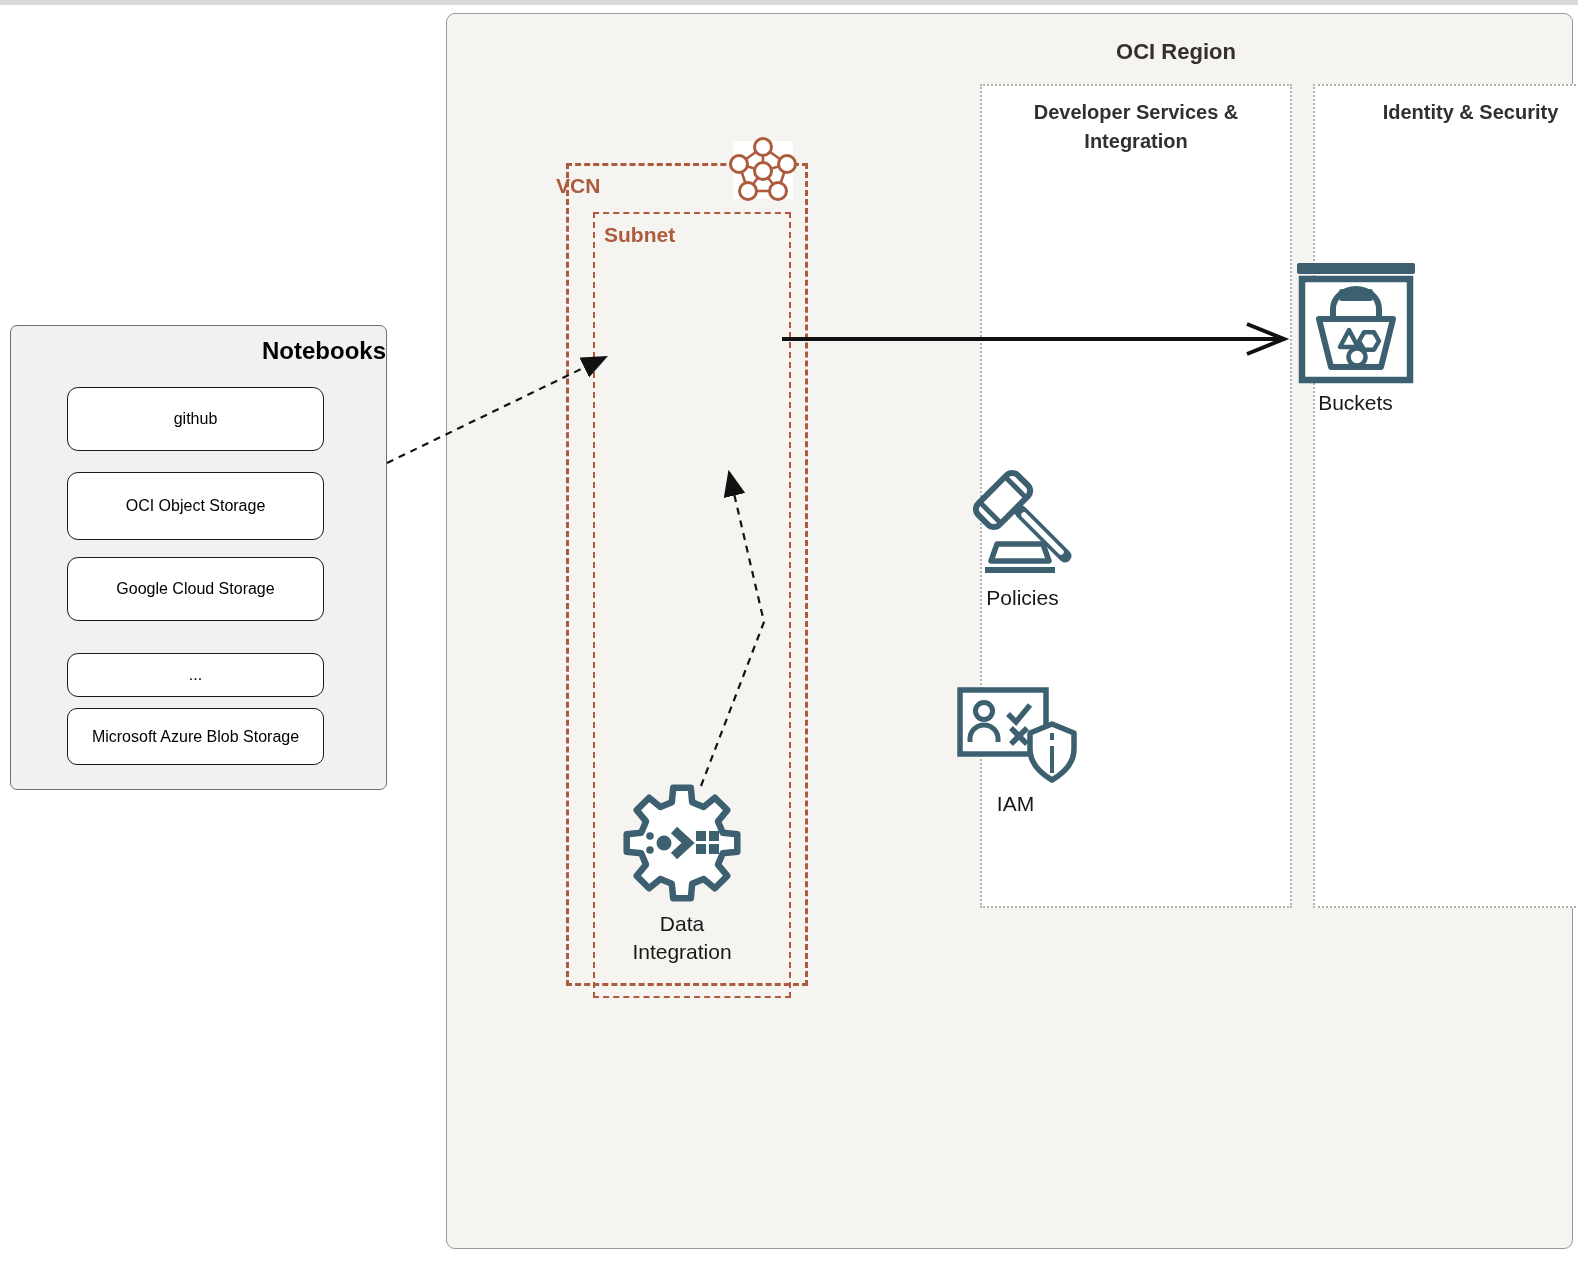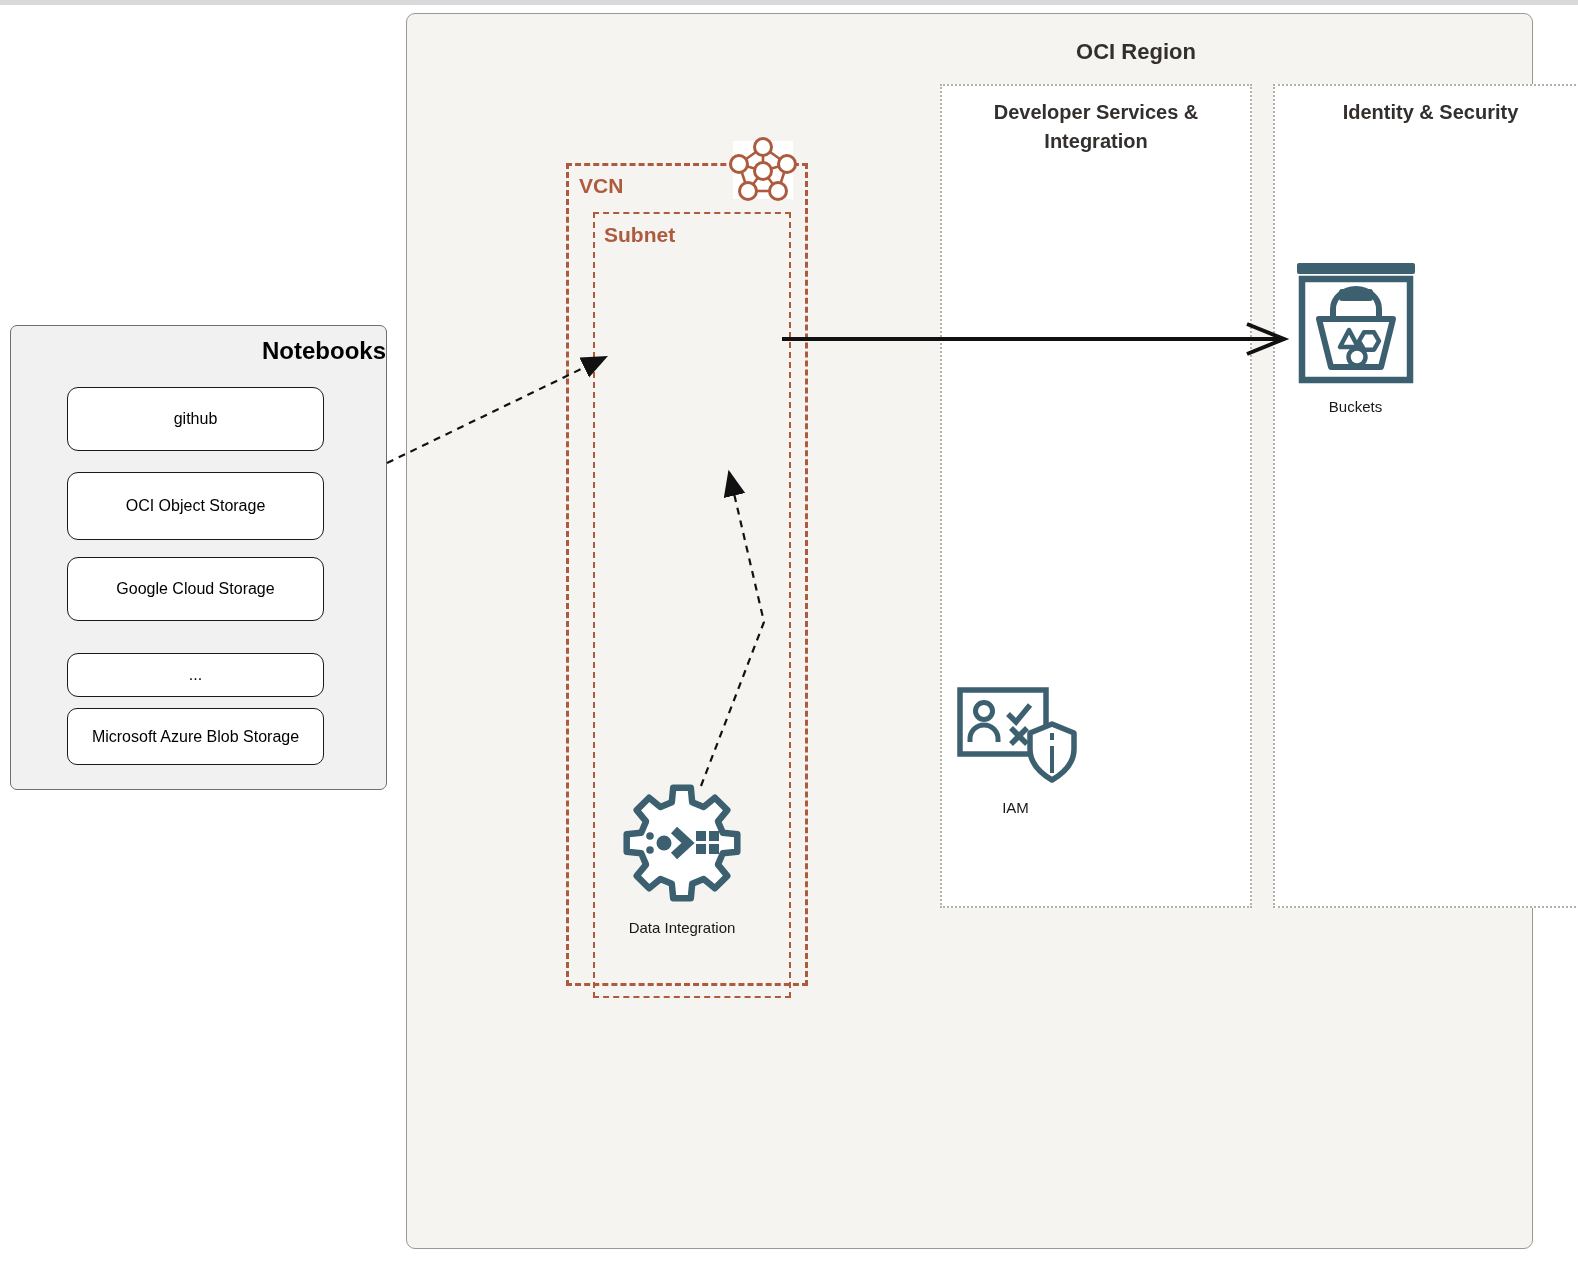--- a/index.html
+++ b/index.html
@@ -25,21 +25,21 @@
     width:1578px;height:1262px;
     background:#fff;
     overflow:hidden;
   }
   .top-strip{
     position:absolute;left:0;top:0;width:1578px;height:5px;
     background:#d9d9d9;
   }
   
   .region-panel{
-    position:absolute;left:406px;top:13px;width:1127px;height:1236px;
+    position:absolute;left:446px;top:13px;width:1127px;height:1236px;
     background:var(--region-bg);
     border:1.5px solid var(--region-border);
     border-radius:9px;
   }
   .region-title{
     position:absolute;left:579px;top:25px;width:300px;
     text-align:center;font-size:22px;font-weight:bold;color:var(--heading-text);
   }
   .column{
     position:absolute;top:70px;height:824px;
@@ -54,42 +54,42 @@
     text-align:center;
     font-size:20px;font-weight:bold;line-height:1.45;
     color:var(--heading-text);
   }
   
   .vcn-box{
     position:absolute;left:566px;top:163px;width:242px;height:823px;
     border:3px dashed var(--vcn-brown);
   }
   .vcn-label{
-    position:absolute;left:579px;top:174px;
+    position:absolute;left:556px;top:174px;
     font-size:21px;font-weight:bold;color:var(--vcn-brown);
   }
   .subnet-box{
     position:absolute;left:593px;top:212px;width:198px;height:786px;
     border:2px dashed var(--vcn-brown);
   }
   .subnet-label{
     position:absolute;left:604px;top:223px;
     font-size:21px;font-weight:bold;color:var(--vcn-brown);
   }
   .vcn-icon{
     position:absolute;left:727px;top:133px;width:72px;height:72px;
     color:var(--vcn-brown);
   }
   
   .node{
     position:absolute;display:flex;flex-direction:column;align-items:center;
   }
   .node-label{
-    margin-top:12px;text-align:center;
-    font-size:15px;color:#181818;line-height:1.35;
+    margin-top:4px;text-align:center;
+    font-size:21px;color:#181818;line-height:1.35;
   }
   .teal{color:var(--icon-teal);}
   .node-data-science{left:638px;top:288px;width:140px;}
   .node-data-integration{left:602px;top:780px;width:160px;}
   .node-data-integration .node-label{width:122px;}
   .node-policies{left:950px;top:468px;width:145px;}
   .node-iam{left:948px;top:678px;width:135px;}
   .node-buckets{left:1293px;top:263px;width:125px;}
   
   .arrows{
@@ -186,20 +186,32 @@
       <circle cx="46" cy="63" r="7.5" fill="currentColor"></circle>
       <polyline points="56,50 70,63 56,76" fill="none" stroke="currentColor" stroke-width="9"></polyline>
       <rect x="78" y="51" width="10" height="10" fill="currentColor"></rect>
       <rect x="91" y="51" width="10" height="10" fill="currentColor"></rect>
       <rect x="78" y="64" width="10" height="10" fill="currentColor"></rect>
       <rect x="91" y="64" width="10" height="10" fill="currentColor"></rect>
     </svg>
     <div class="node-label">Data Integration</div>
   </div>
 
+  <div class="node node-policies">
+    <svg width="120" height="112" viewBox="0 0 120 112" class="teal">
+      <line x1="58" y1="44" x2="102" y2="88" stroke="currentColor" stroke-width="13" stroke-linecap="round"></line>
+      <line x1="61" y1="47" x2="98" y2="84" stroke="#ffffff" stroke-width="5.5" stroke-linecap="round"></line>
+      <rect x="12" y="17" width="56" height="30" rx="8" transform="rotate(-45 40 32)" fill="#ffffff" stroke="currentColor" stroke-width="6"></rect>
+      <line x1="63.3" y1="29.9" x2="42.1" y2="8.7" stroke="currentColor" stroke-width="5"></line>
+      <line x1="37.9" y1="55.3" x2="16.7" y2="34.1" stroke="currentColor" stroke-width="5"></line>
+      <polygon points="34,76 80,76 86,93 28,93" fill="#ffffff" stroke="currentColor" stroke-width="5.5" stroke-linejoin="round"></polygon>
+      <line x1="22" y1="102" x2="92" y2="102" stroke="currentColor" stroke-width="6"></line>
+    </svg>
+    <div class="node-label">Policies</div>
+  </div>
 
   <div class="node node-iam">
     <svg width="128" height="108" viewBox="0 0 128 108" class="teal">
       <rect x="8" y="12" width="86" height="64" fill="#ffffff" stroke="currentColor" stroke-width="5.5"></rect>
       <circle cx="32" cy="33" r="8.5" fill="none" stroke="currentColor" stroke-width="5"></circle>
       <path d="M18 64 v-3 a14 14 0 0 1 28 0 v3" fill="none" stroke="currentColor" stroke-width="5"></path>
       <path d="M56 36 l8 8 l14 -17" fill="none" stroke="currentColor" stroke-width="5.5"></path>
       <line x1="59" y1="50" x2="75" y2="66" stroke="currentColor" stroke-width="5.5"></line>
       <line x1="75" y1="50" x2="59" y2="66" stroke="currentColor" stroke-width="5.5"></line>
       <path d="M100 46 L78 55 V71 C78 86 88 95 100 102 C112 95 122 86 122 71 V55 Z" fill="#ffffff" stroke="currentColor" stroke-width="5.5" stroke-linejoin="round"></path>

